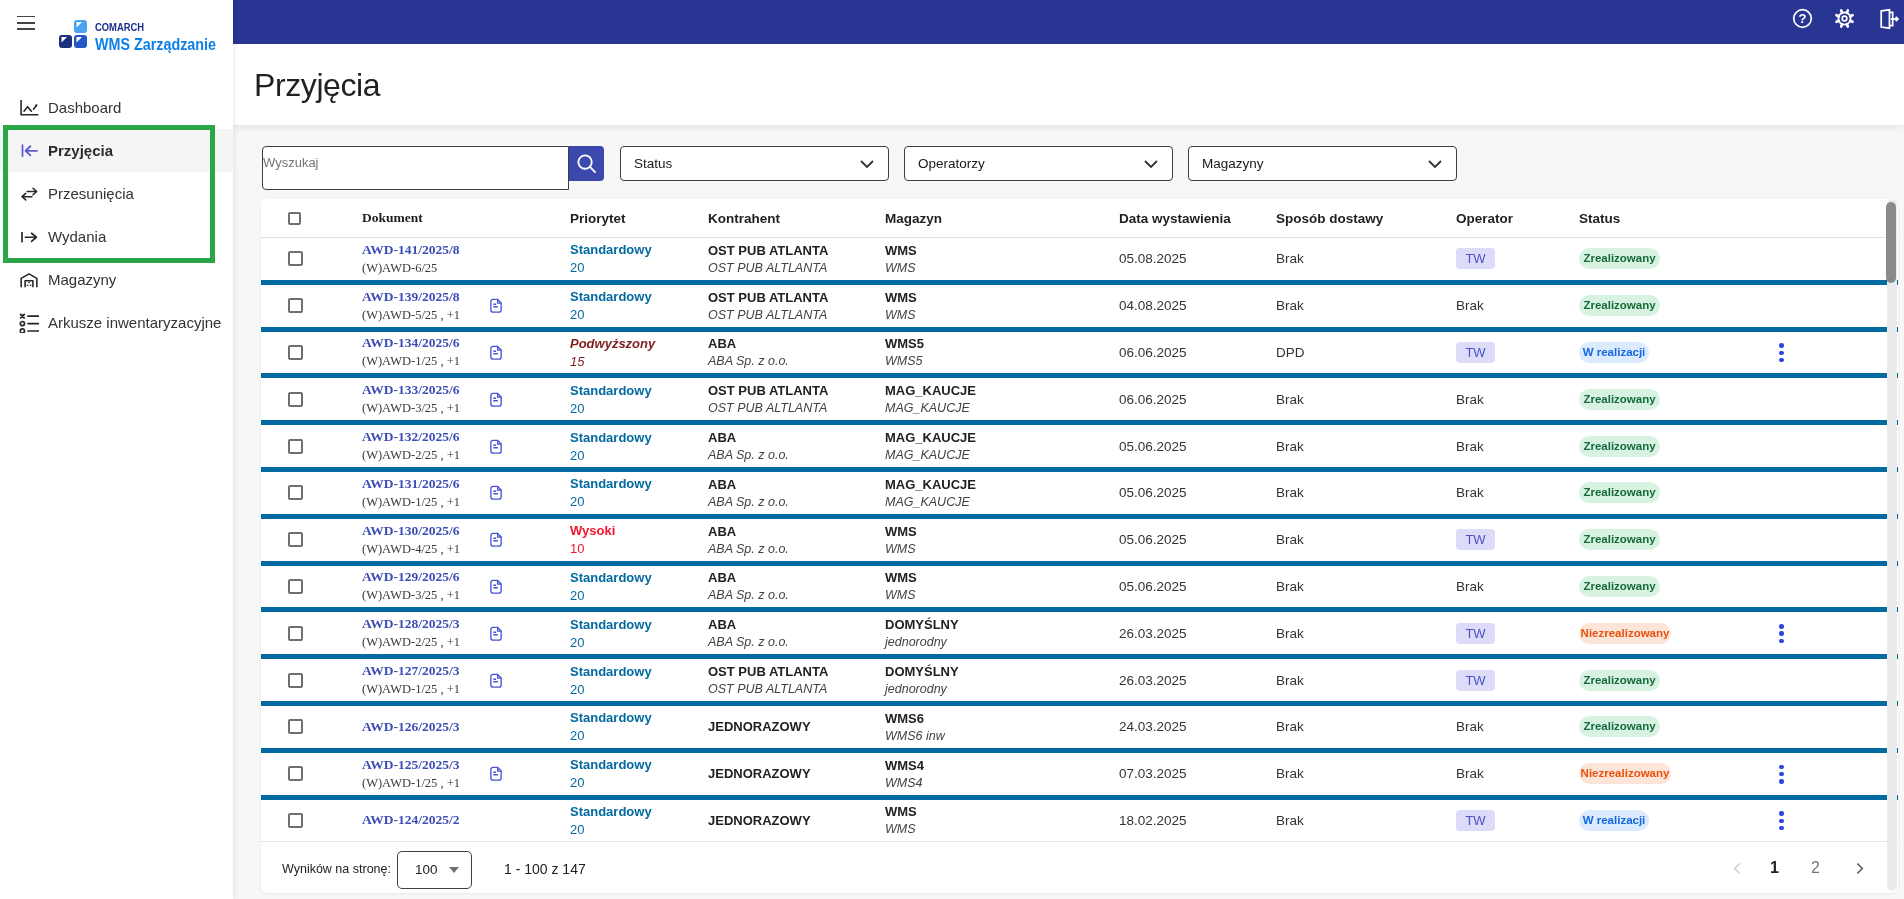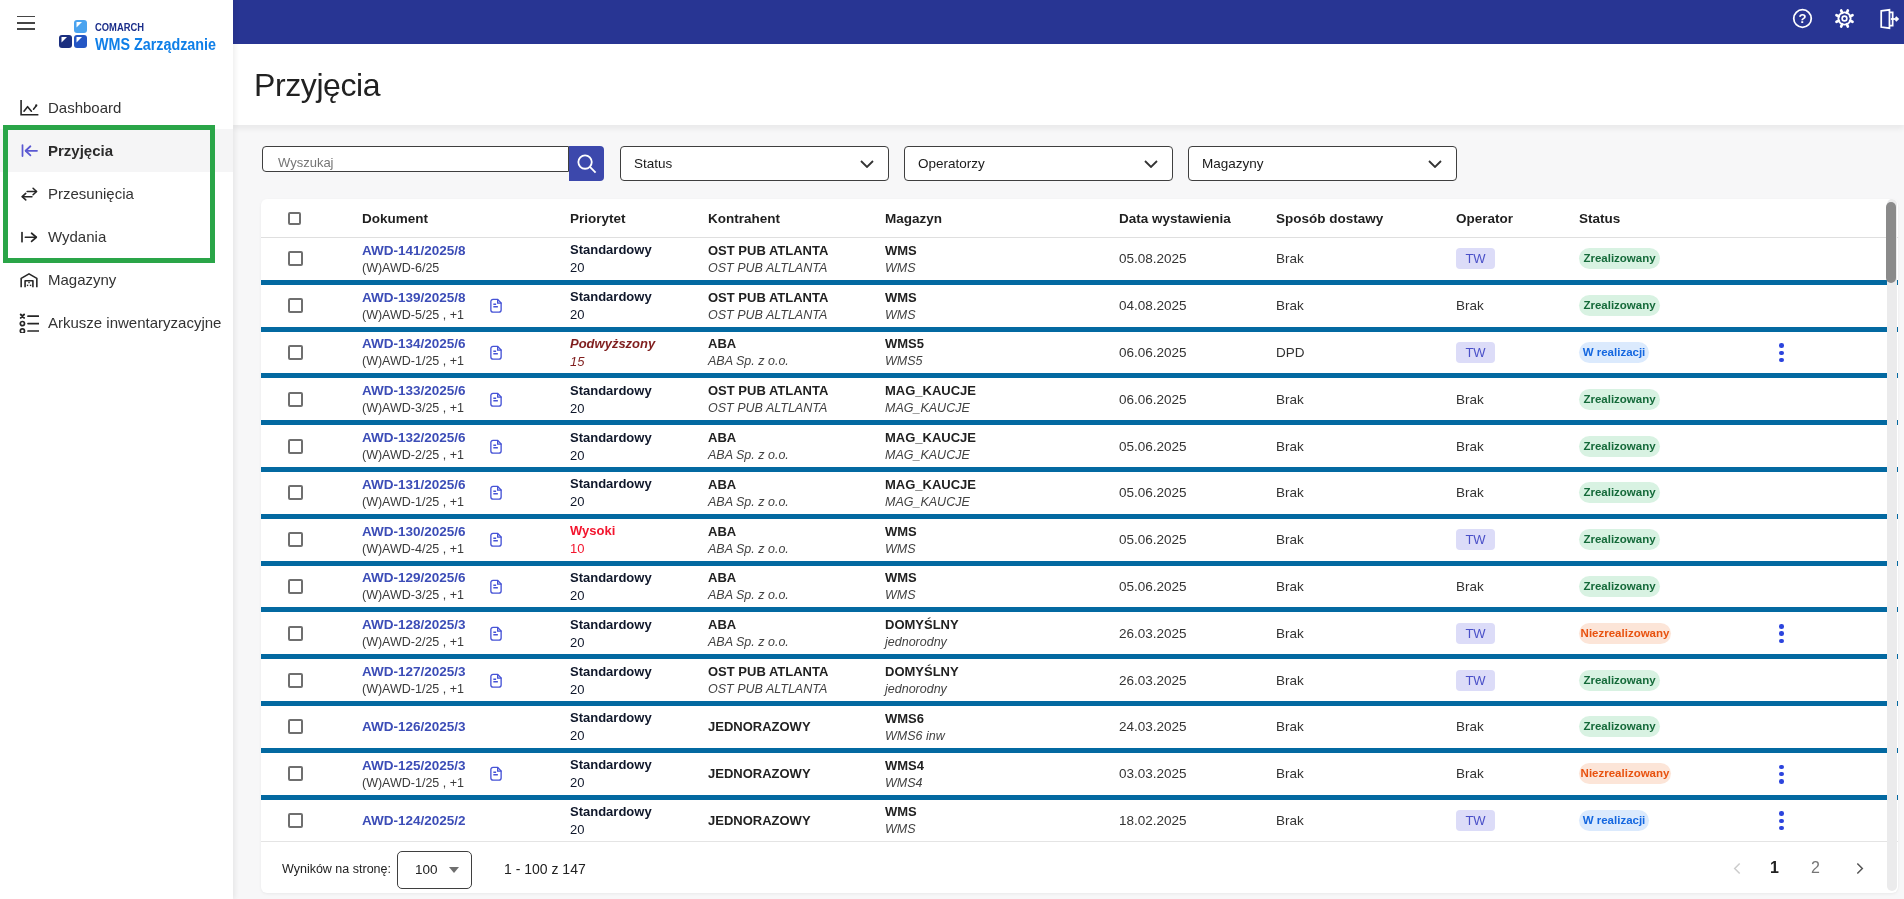--- a/index.html
+++ b/index.html
@@ -15,44 +15,44 @@
 .hamb { position:absolute; left:17px; top:16px; width:18px; height:14px; }
 .hamb div { height:1.4px; background:#454545; margin-bottom:4.8px; }
 .logo { position:absolute; left:58px; top:19px; }
 .menu { position:absolute; left:0; top:86px; width:233px; }
 .mitem { position:relative; height:43px; display:flex; align-items:center; padding-left:19px; color:#333333; font-size:15px; white-space:nowrap; }
 .mitem .mico { width:20px; height:20px; margin-right:9px; flex:none; display:flex; align-items:center; justify-content:center; }
 .mitem.active { background:#f5f5f6; font-weight:bold; color:#2b2b2b; }
 .greenbox { position:absolute; left:3px; top:125px; width:212px; height:138px; border:5px solid #2aa548; z-index:9; pointer-events:none; }
 
 .search-wrap { position:absolute; left:262px; top:146px; width:342px; height:35px; }
-.search-input { position:absolute; left:0; top:0; width:307px; height:26px; border:1.5px solid #3f3f3f; border-radius:4px 0 0 4px; background:#fff; color:#757575; font-size:13px; line-height:32px; padding-left:15px; }
+.search-input { position:absolute; left:0; top:0; width:307px; height:44px; border:1.5px solid #3f3f3f; border-radius:4px 0 0 4px; background:#fff; color:#757575; font-size:13px; line-height:32px; }
 .search-btn { position:absolute; left:307px; top:0; width:35px; height:35px; background:#3c48ac; border-radius:0 4px 4px 0; display:flex; align-items:center; justify-content:center; }
 .dropdown { position:absolute; top:146px; height:35px; width:269px; border:1.5px solid #3f3f3f; border-radius:4px; background:#fff; font-size:13.5px; color:#1a1a1a; display:flex; align-items:center; padding:0 14px 0 13px; justify-content:space-between; }
 
 .card { position:absolute; left:261px; top:199px; width:1637px; height:694px; background:#fff; border-radius:6px; box-shadow:0 1px 3px rgba(0,0,0,0.06); overflow:hidden; }
 .thead { display:flex; height:39px; align-items:center; border-bottom:1px solid #dfdfdf; font-weight:bold; font-size:13.5px; color:#1f1f1f; }
 .row { display:flex; height:46.8px; flex:none; align-items:center; border-bottom:5px solid #0369a1; font-size:13.5px; color:#333; }
 .c0 { width:101px; flex:none; padding-left:27px; }
-.c1 { width:208px; flex:none; position:relative; }
+.c1 { width:208px; flex:none; position:relative;font-family:Liberation Serif, serif; }
 .c2 { width:138px; flex:none; }
 .c3 { width:177px; flex:none; }
 .c4 { width:234px; flex:none; }
 .c5 { width:157px; flex:none; }
 .c6 { width:180px; flex:none; }
 .c7 { width:123px; flex:none; }
 .c8 { width:202px; flex:none; }
 .c9 { flex:1; }
 .cb { width:15px; height:15px; border:2px solid #6f6f6f; border-radius:2px; background:#fff; }
 .doclink { color:#3c4db7; font-weight:bold; font-size:13.5px; }
 .docsub { color:#3a3a3a; font-size:12.5px; margin-top:3px; }
 .docicon { position:absolute; left:126px; top:50%; margin-top:-8.5px; }
 .pname { font-weight:bold; font-size:13px; }
 .pnum { font-size:13px; margin-top:3px; }
-.green { color:#0f172a; }
+.green { color:#0369a1; }
 .yellow { color:#7f1d1d;font-style:italic; }
 .red { color:#f3152e; }
 .kname { font-weight:bold; font-size:13px; color:#212121; }
 .ksub { font-size:12.5px; color:#424242; margin-top:3px;font-style:italic; }
 .twchip { display:inline-block; width:39px; height:21px; background:#dcdcf8; color:#4a50c8; font-size:13px; line-height:21px; text-align:center; border-radius:4px; }
 .chip { display:inline-block; height:21px; line-height:21px; border-radius:11px; padding:0; font-size:11.5px; font-weight:bold; text-align:center; }
 .chip.ok { background:#d8f2e2; color:#156a3a; width:81px; }
 .chip.prog { background:#dbeafd; color:#1467e0; width:70px; }
 .chip.no { background:#fce5d8; color:#e8520f; width:92px; }
 .dots { width:4.5px; height:18px; position:relative; margin-left:-2px; }
@@ -559,21 +559,21 @@
           <div class="pname green">Standardowy</div>
           <div class="pnum green">20</div>
         </div>
         <div class="c3">
           <div class="kname">JEDNORAZOWY</div>
         </div>
         <div class="c4">
           <div class="kname">WMS4</div>
           <div class="ksub">WMS4</div>
         </div>
-        <div class="c5">03.03.2025</div>
+        <div class="c5">07.03.2025</div>
         <div class="c6">Brak</div>
         <div class="c7">Brak</div>
         <div class="c8"><span class="chip no">Niezrealizowany</span></div>
         <div class="c9">
           <div class="dots">
             <i style="top:0"></i>
             <i style="top:7.2px"></i>
             <i style="top:14.4px"></i>
           </div>
         </div>

